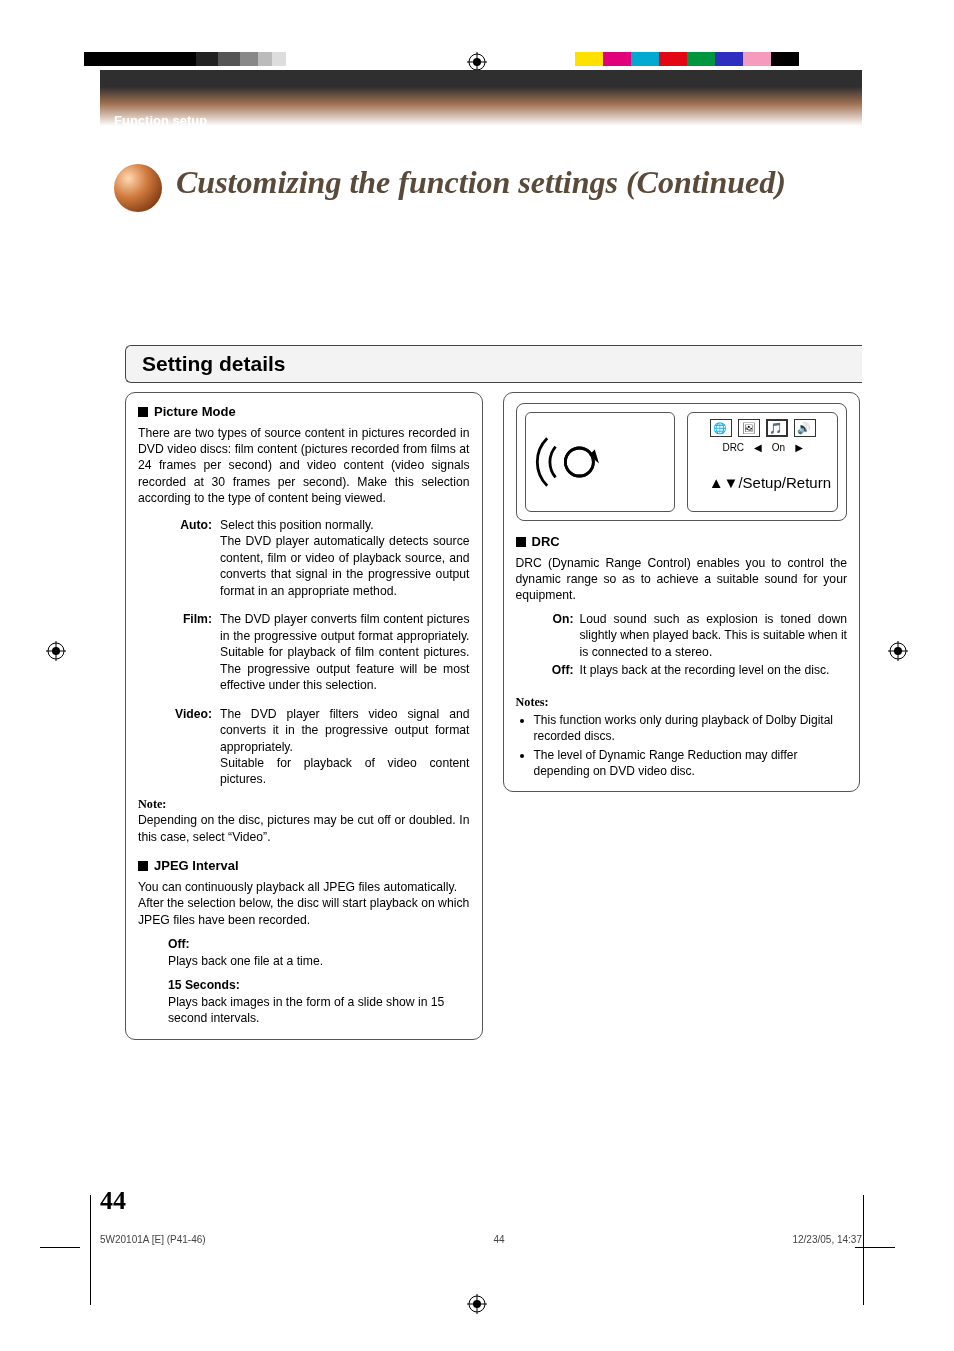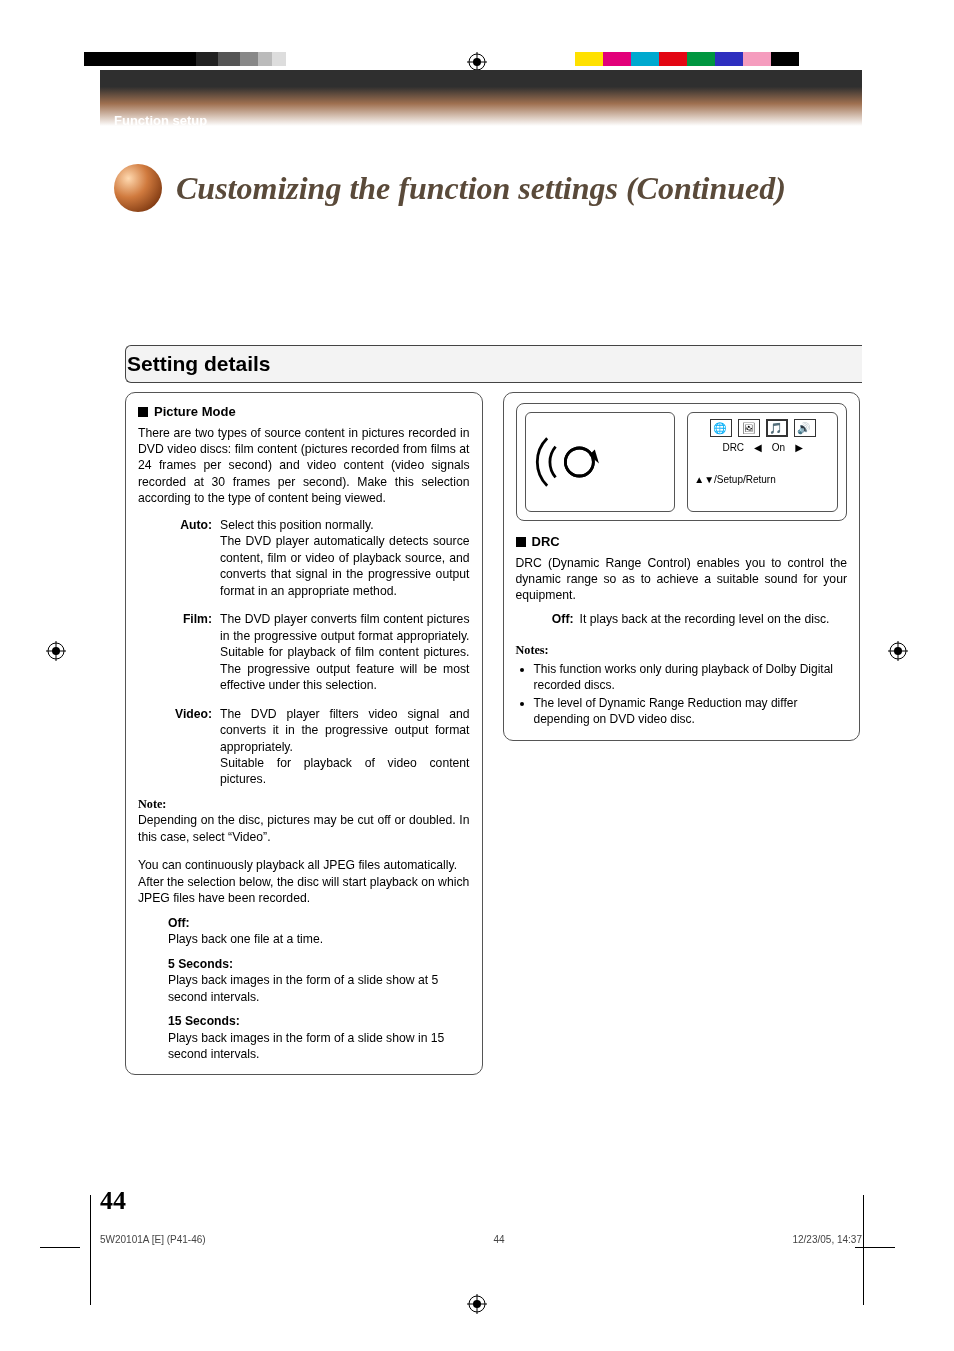--- a/index.html
+++ b/index.html
@@ -68,21 +68,20 @@
     position: absolute;
     top: 113px; left: 114px;
     color: #fff;
     font-size: 13px;
     font-weight: bold;
   }
   .title-row {
     position: absolute;
     top: 164px; left: 114px;
     display: flex;
-    align-items: center;
     gap: 14px;
   }
   .sphere {
     width: 48px; height: 48px;
     border-radius: 50%;
     background: radial-gradient(circle at 30% 30%, #ffd9b0 0%, #d07a3e 40%, #803a12 80%, #4a1f0a 100%);
   }
   .page-title {
     font-family: "Times New Roman", Times, serif;
     font-style: italic;
@@ -90,21 +89,21 @@
     font-size: 32px;
     color: #5a4a3a;
   }
   .section-bar {
     position: absolute;
     top: 345px; left: 125px; right: 92px;
     border: 1px solid #444;
     border-right: none;
     border-radius: 6px 0 0 6px;
     background: #f3f3f3;
-    padding: 6px 1px;
+    padding: 6px 16px;
     font-size: 21px;
     font-weight: bold;
   }
   .content {
     position: absolute;
     top: 392px; left: 125px;
     width: 735px;
     display: flex;
     gap: 20px;
     align-items: flex-start;
@@ -165,21 +164,21 @@
   }
   .osd-left svg, .osd-right svg { width: 100%; height: 100%; }
   .osd-right-inner {
     position: absolute;
     inset: 6px;
     font-size: 10px;
   }
   .osd-icons { display:flex; gap:6px; justify-content:center; margin-bottom:4px; }
   .osd-icons .ico { width:22px; height:18px; border:1px solid #333; display:flex; align-items:center; justify-content:center; font-size:11px; }
   .osd-row { display:flex; justify-content:center; gap:10px; align-items:center; font-size:10px; margin-top:2px; }
-  .osd-footer { text-align:left; font-size:10px; margin-top:18px; }
+  .osd-footer { text-align:right; font-size:15px; margin-top:18px; }
 
   .page-num {
     position: absolute;
     top: 1186px; left: 100px;
     font-size: 26px;
     font-weight: bold;
     font-family: "Times New Roman", serif;
   }
   .footer-meta {
     position: absolute;
@@ -291,30 +290,30 @@
             <span>Suitable for playback of video content pictures.</span>
           </td>
         </tr>
       </tbody>
         </table>
 
       <div class="note-label">Note:</div>
       <p class="justify">Depending on the disc, pictures may be cut off or doubled. In this case, select “Video”.</p>
 
       <div style="height:12px"></div>
+      <div class="sub-head">
+        <span class="black-sq"></span>
+        <span>JPEG Interval</span>
+      </div>
       <p>You can continuously playback all JPEG files automatically.</p>
       <p>After the selection below, the disc will start playback on which JPEG files have been recorded.</p>
 
       <div class="indent-block">
         <div class="o-label">Off:</div>
         <div>Plays back one file at a time.</div>
-      </div>
-      <div class="indent-block">
-        <div class="o-label">5 Seconds:</div>
-        <div>Plays back images in the form of a slide show at 5 second intervals.</div>
       </div>
       <div class="indent-block">
         <div class="o-label">15 Seconds:</div>
         <div>Plays back images in the form of a slide show in 15 second intervals.</div>
       </div>
     </div>
   </div>
 
   <div class="col">
     <div class="box">
@@ -349,20 +348,24 @@
 
       <div class="sub-head drc-head">
         <span class="black-sq"></span>
         <span>DRC</span>
       </div>
       <p class="justify">DRC (Dynamic Range Control) enables you to control the dynamic range so as to achieve a suitable sound for your equipment.</p>
 
       <div class="drc-indent">
         <table class="drc-opt-table">
           <tbody>
+              <tr>
+            <td class="lbl">On:</td>
+            <td class="desc">Loud sound such as explosion is toned down slightly when played back. This is suitable when it is connected to a stereo.</td>
+          </tr>
           <tr>
             <td class="lbl">Off:</td>
             <td class="desc">It plays back at the recording level on the disc.</td>
           </tr>
         </tbody>
           </table>
       </div>
 
       <div class="note-label" style="margin-top:14px">Notes:</div>
       <ul class="bullets">

